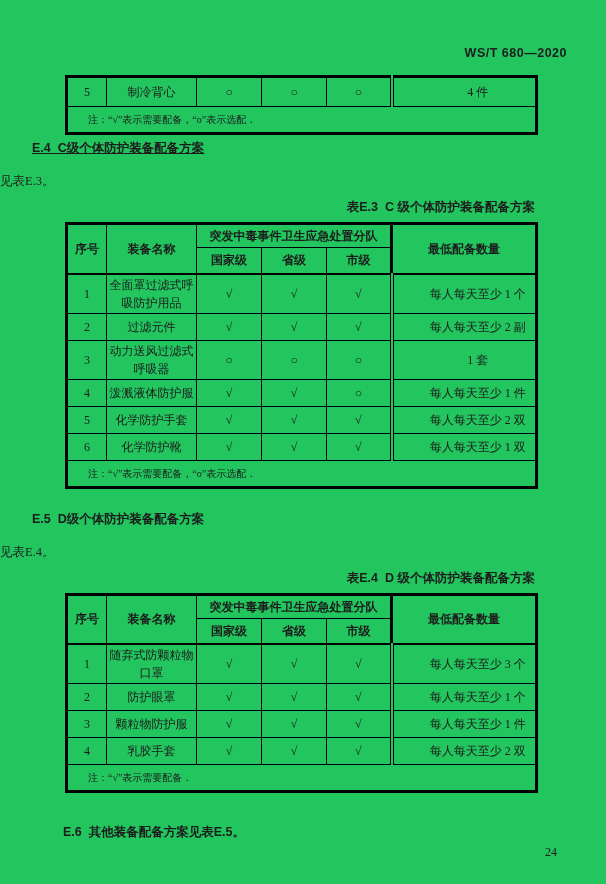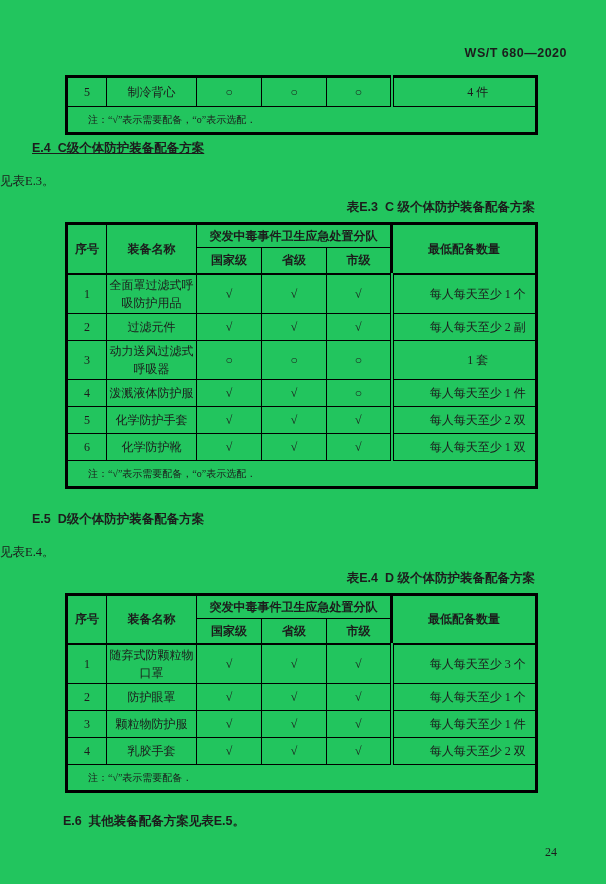--- a/index.html
+++ b/index.html
@@ -46,21 +46,21 @@
   }
   .ref-line { font-size:12.5px; }
   .table-title {
     width:470px; margin-left:65px; text-align:right; white-space:pre;
     font-family:"Liberation Sans","DejaVu Sans",sans-serif;
     font-weight:bold; font-size:12.5px;
   }
   .mt-frag  { margin-top:15px; }
   .mt-sec1  { margin-top:5px;text-decoration:underline; }
   .mt-sec2  { margin-top:22px; }
-  .mt-sec3  { margin-top:20px;padding-left:31px; }
+  .mt-sec3  { margin-top:31px;padding-left:31px; }
   .mt-ref   { margin-top:16px; }
   .mt-title { margin-top:9px; }
   .mt-table { margin-top:6px; }
   .page-num {
     position:absolute; top:845px; right:49px;
     font-size:12px; font-family:Liberation Serif, serif;
   }
 </style>
 </head>
 <body>

